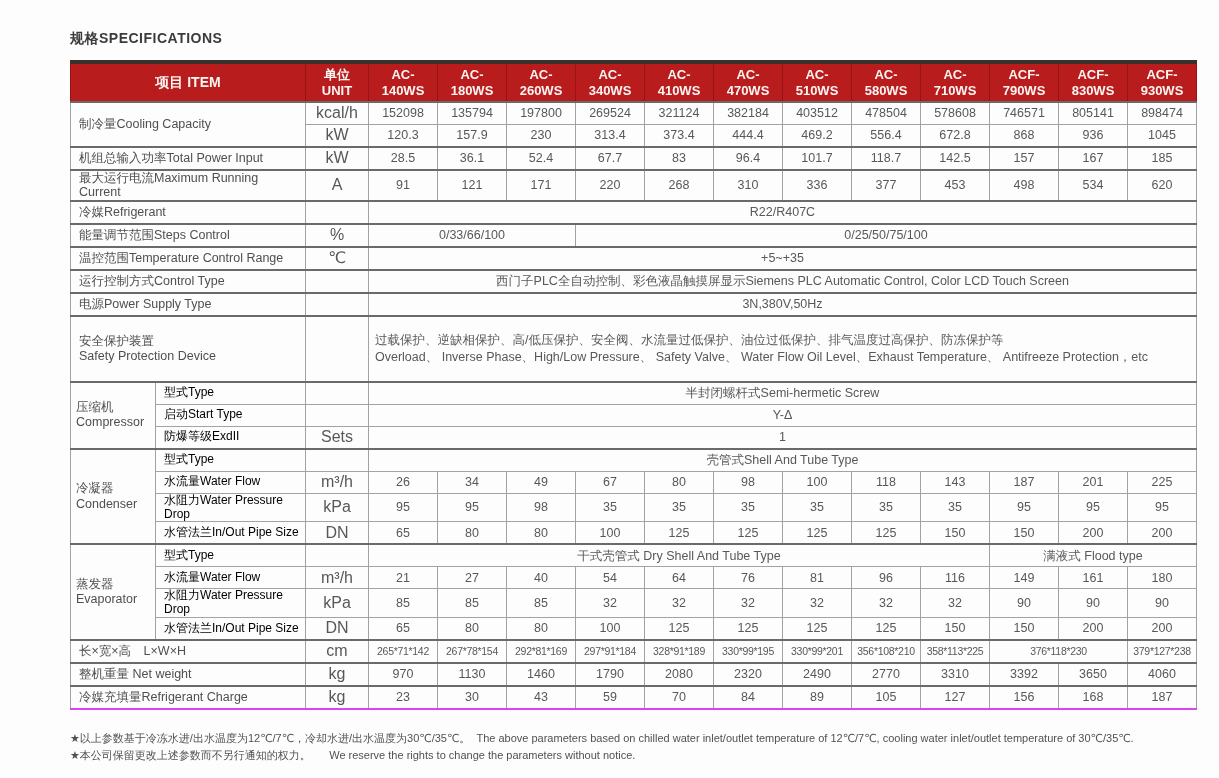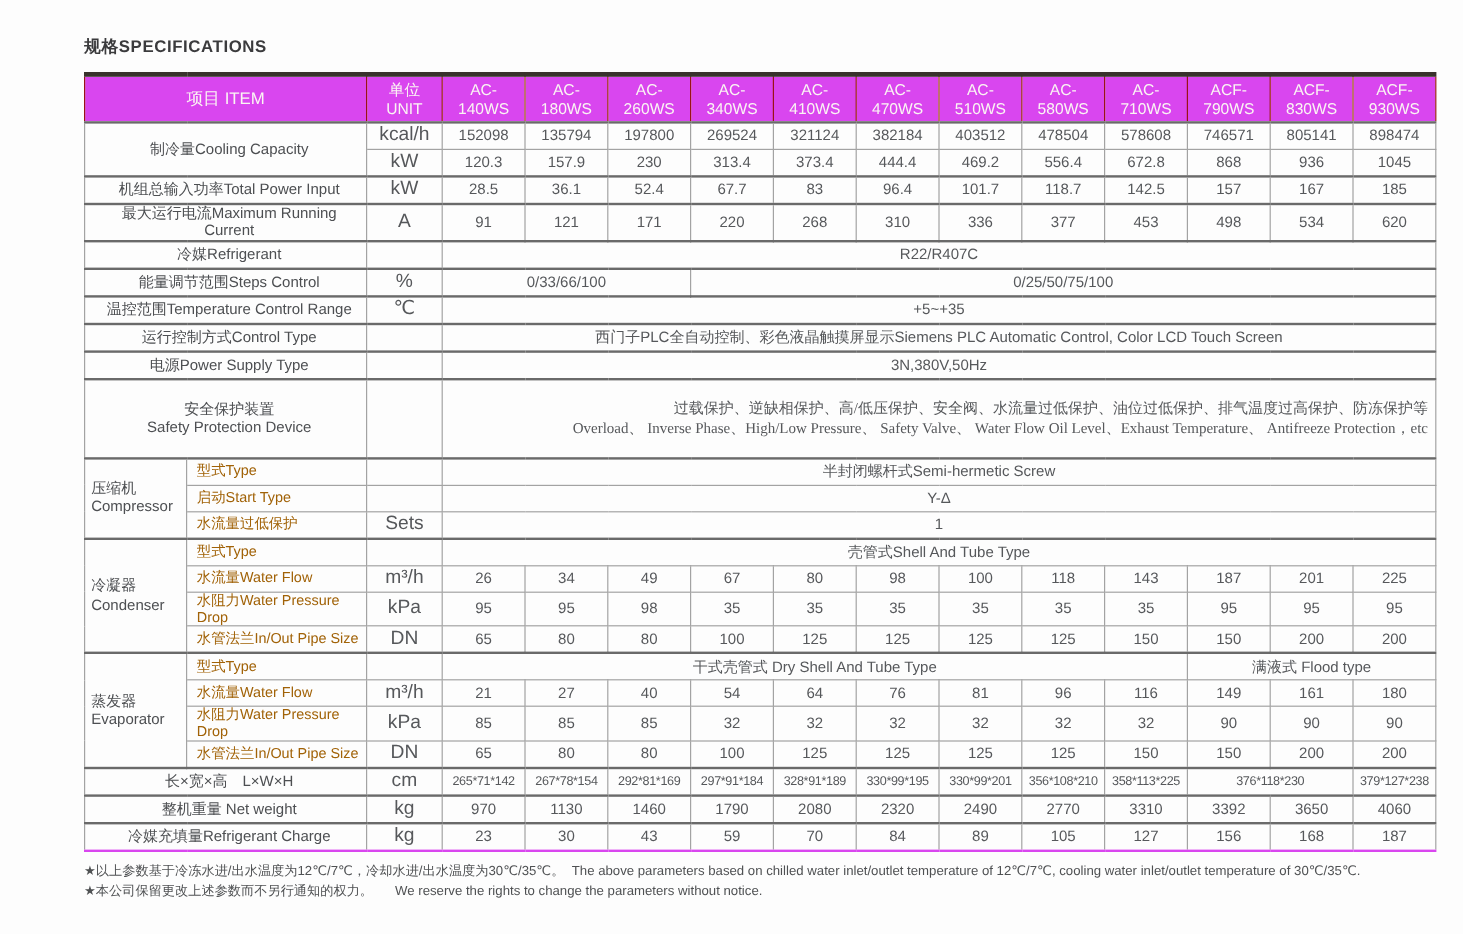--- a/index.html
+++ b/index.html
@@ -1,34 +1,34 @@
 <!DOCTYPE html>
 <html><head>
 <meta charset="utf-8">
 <style>
   html,body{margin:0;padding:0;background:#fdfdfd;}
   body{width:1219px;height:778px;font-family:"Liberation Sans","DejaVu Sans",sans-serif;color:#54565a;}
   .page{padding:30px 24px 0 70px;}
   .title{font-size:14px;font-weight:bold;color:#3b3b3d;letter-spacing:.5px;margin:0 0 12px 0;}
   table{border-collapse:collapse;table-layout:fixed;width:1126px;border-top:4px solid #39322c;}
   th,td{border:1px solid #a3a3a3;overflow:hidden;}
-  thead th{background:#d946ef;color:#fbf5f3;font-weight:normal;font-size:13px;line-height:1.18;
+  thead th{background:#b91c1c;color:#fbf5f3;font-weight:bold;font-size:13px;line-height:1.18;
            padding:3px 0;white-space:pre-line;border:1px solid #991217;border-top:none;height:31px;vertical-align:middle;margin-left:12px;}
   thead th.h-item{font-size:14px;}
   tbody td{font-size:12.5px;height:21px;text-align:center;padding:0 2px;line-height:1.15;color:#56585b;vertical-align:middle;}
-  td.lbl{text-align:center;padding-left:8px;color:#4d4f52;white-space:pre-line;margin-left:40px;}
+  td.lbl{text-align:left;padding-left:8px;color:#4d4f52;white-space:pre-line;margin-left:40px;}
   td.grp{text-align:left;padding-left:5px;color:#4d4f52;white-space:pre-line;font-size:12.5px;line-height:1.25;}
-  td.sub{text-align:left;padding-left:8px;color:#a16207;font-size:12px;}
+  td.sub{text-align:left;padding-left:8px;color:#000000;font-size:12px;}
   td.unit{font-size:16px;}
   tr.major>td{border-top:2px solid #6a6a6a;}
   tbody tr:last-child>td{border-bottom:2px solid #d946ef;}
   td.safety-val{line-height:1.35;padding:4px 6px;}
-  td.safety-val div{text-align:right;font-family:Liberation Serif, serif;}
+  td.safety-val div{text-align:left;}
   tr.dims td.v{font-size:10.5px;letter-spacing:-0.3px;padding:0 1px;}
-  .footnotes{margin-top:8px;font-size:11px;color:#4f5153;line-height:1.55;}
+  .footnotes{margin-top:20px;font-size:11px;color:#4f5153;line-height:1.55;}
   .footnotes div{white-space:pre-wrap;}
 </style>
 </head>
 <body>
 
 <div class="page">
   <h1 class="title">规格SPECIFICATIONS</h1>
 
   <table>
     <colgroup>
@@ -184,21 +184,21 @@
         <td class="sub">型式Type</td>
         <td class="unit"></td>
         <td class="v" colspan="12">半封闭螺杆式Semi-hermetic Screw</td>
       </tr>
       <tr>
         <td class="sub">启动Start Type</td>
         <td class="unit"></td>
         <td class="v" colspan="12">Y-Δ</td>
       </tr>
       <tr>
-        <td class="sub">水流量过低保护</td>
+        <td class="sub">防爆等级ExdII</td>
         <td class="unit">Sets</td>
         <td class="v" colspan="12">1</td>
       </tr>
       <tr class="major">
         <td class="grp" rowspan="4">冷凝器
 Condenser</td>
         <td class="sub">型式Type</td>
         <td class="unit"></td>
         <td class="v" colspan="12">壳管式Shell And Tube Type</td>
       </tr>

